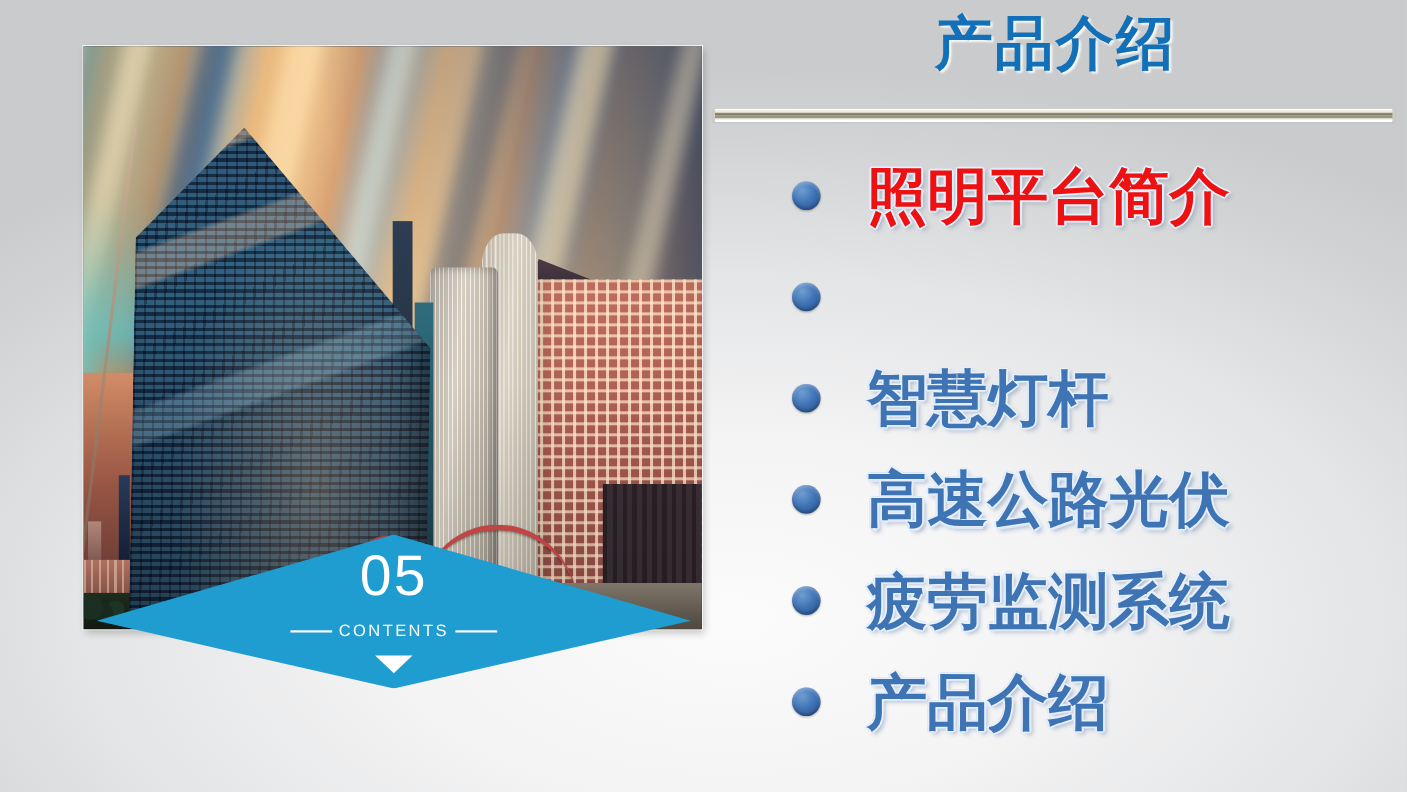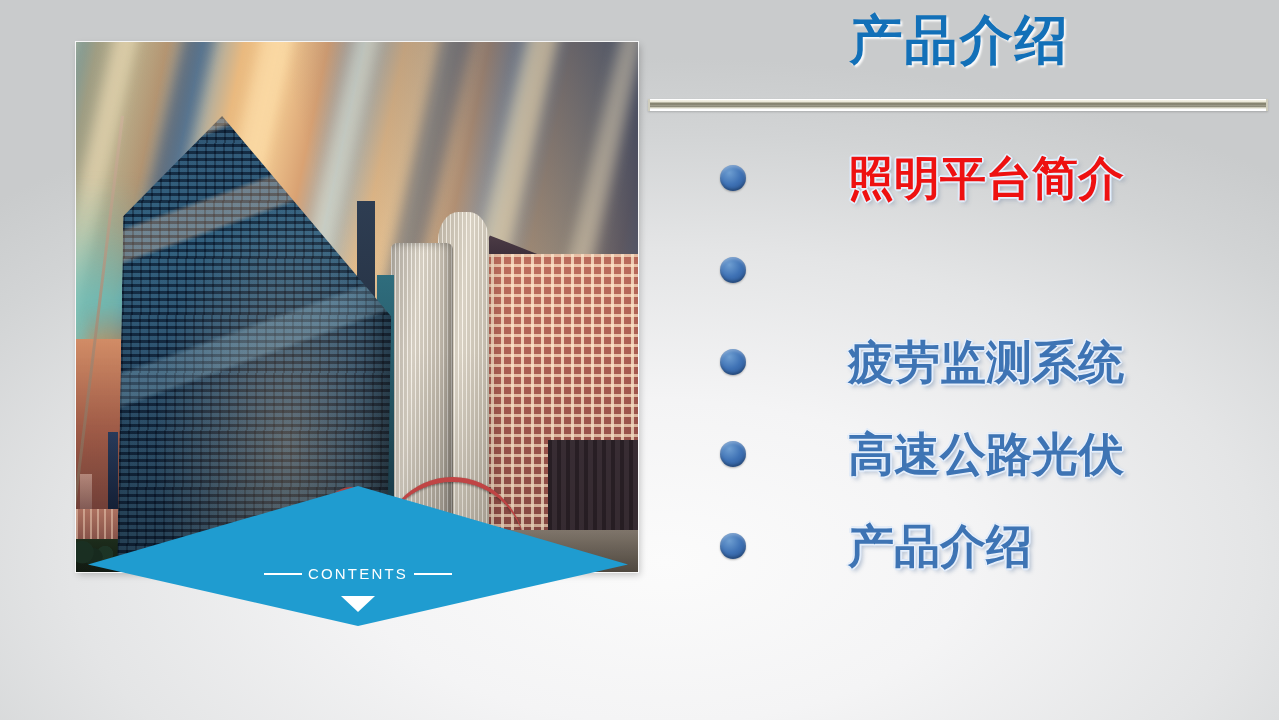--- a/index.html
+++ b/index.html
@@ -210,21 +210,21 @@
   .bullets{position:absolute;left:648px;top:132px;width:631px;}
   .bullet-row{
     display:flex;align-items:center;height:92px;
   }
   .dot{
     flex:0 0 auto;width:26px;height:26px;border-radius:50%;margin-left:72px;
     background:radial-gradient(circle at 36% 30%, #6e9ed1 0%, #3f72b5 48%, #2f5d9c 78%, #27497c 100%);
     box-shadow:0 1px 2px rgba(0,0,0,.28), inset 0 -2px 3px rgba(0,0,0,.25), inset 0 2px 3px rgba(255,255,255,.3);
   }
   .btxt{
-    margin-left:102px;font-size:46px;font-weight:bold;line-height:1;white-space:nowrap;
+    margin-left:42px;font-size:55px;font-weight:bold;line-height:1;white-space:nowrap;
   }
   .btxt.blue{
     color:#3e74b4;
     text-shadow:
       -1px -1px 0 #e8f0fb, 1px -1px 0 #e8f0fb, -1px 1px 0 #e8f0fb, 1px 1px 0 #e8f0fb,
       0 -2px 0 #dce8f8, 0 2px 0 #dce8f8, -2px 0 0 #dce8f8, 2px 0 0 #dce8f8,
       3px 3px 4px rgba(90,120,160,.45);
   }
   .btxt.red{
     color:#ee1111;
@@ -267,20 +267,21 @@
       <div class="tower-glass-edge"></div>
 
       <div class="bridge2"></div>
       <div class="bridge"></div>
       <div class="road"></div>
       <div class="photo-shade"></div>
     </div>
   </div>
 
   <div class="diamond"></div>
+  <div class="num-05">05</div>
   <div class="contents-row">
     <span class="ln"></span>
     <span class="contents-txt">CONTENTS</span>
     <span class="ln"></span>
   </div>
   <div class="caret">
       <i></i>
     </div>
 
   <div class="title">产品介绍</div>
@@ -290,29 +291,33 @@
 
     <div class="bullet-row">
       <span class="dot"></span>
       <span class="btxt red">照明平台简介</span>
     </div>
 
     <div class="bullet-row">
       <span class="dot"></span>
     </div>
 
+    <div class="bullet-row">
+      <span class="dot"></span>
+      <span class="btxt blue">智慧灯杆</span>
+    </div>
+
+    <div class="bullet-row">
+      <span class="dot"></span>
+      <span class="btxt blue">高速公路光伏</span>
+    </div>
 
     <div class="bullet-row">
       <span class="dot"></span>
       <span class="btxt blue">疲劳监测系统</span>
-    </div>
-
-    <div class="bullet-row">
-      <span class="dot"></span>
-      <span class="btxt blue">高速公路光伏</span>
     </div>
 
     <div class="bullet-row">
       <span class="dot"></span>
       <span class="btxt blue">产品介绍</span>
     </div>
 
   </div>
 </div>
 

